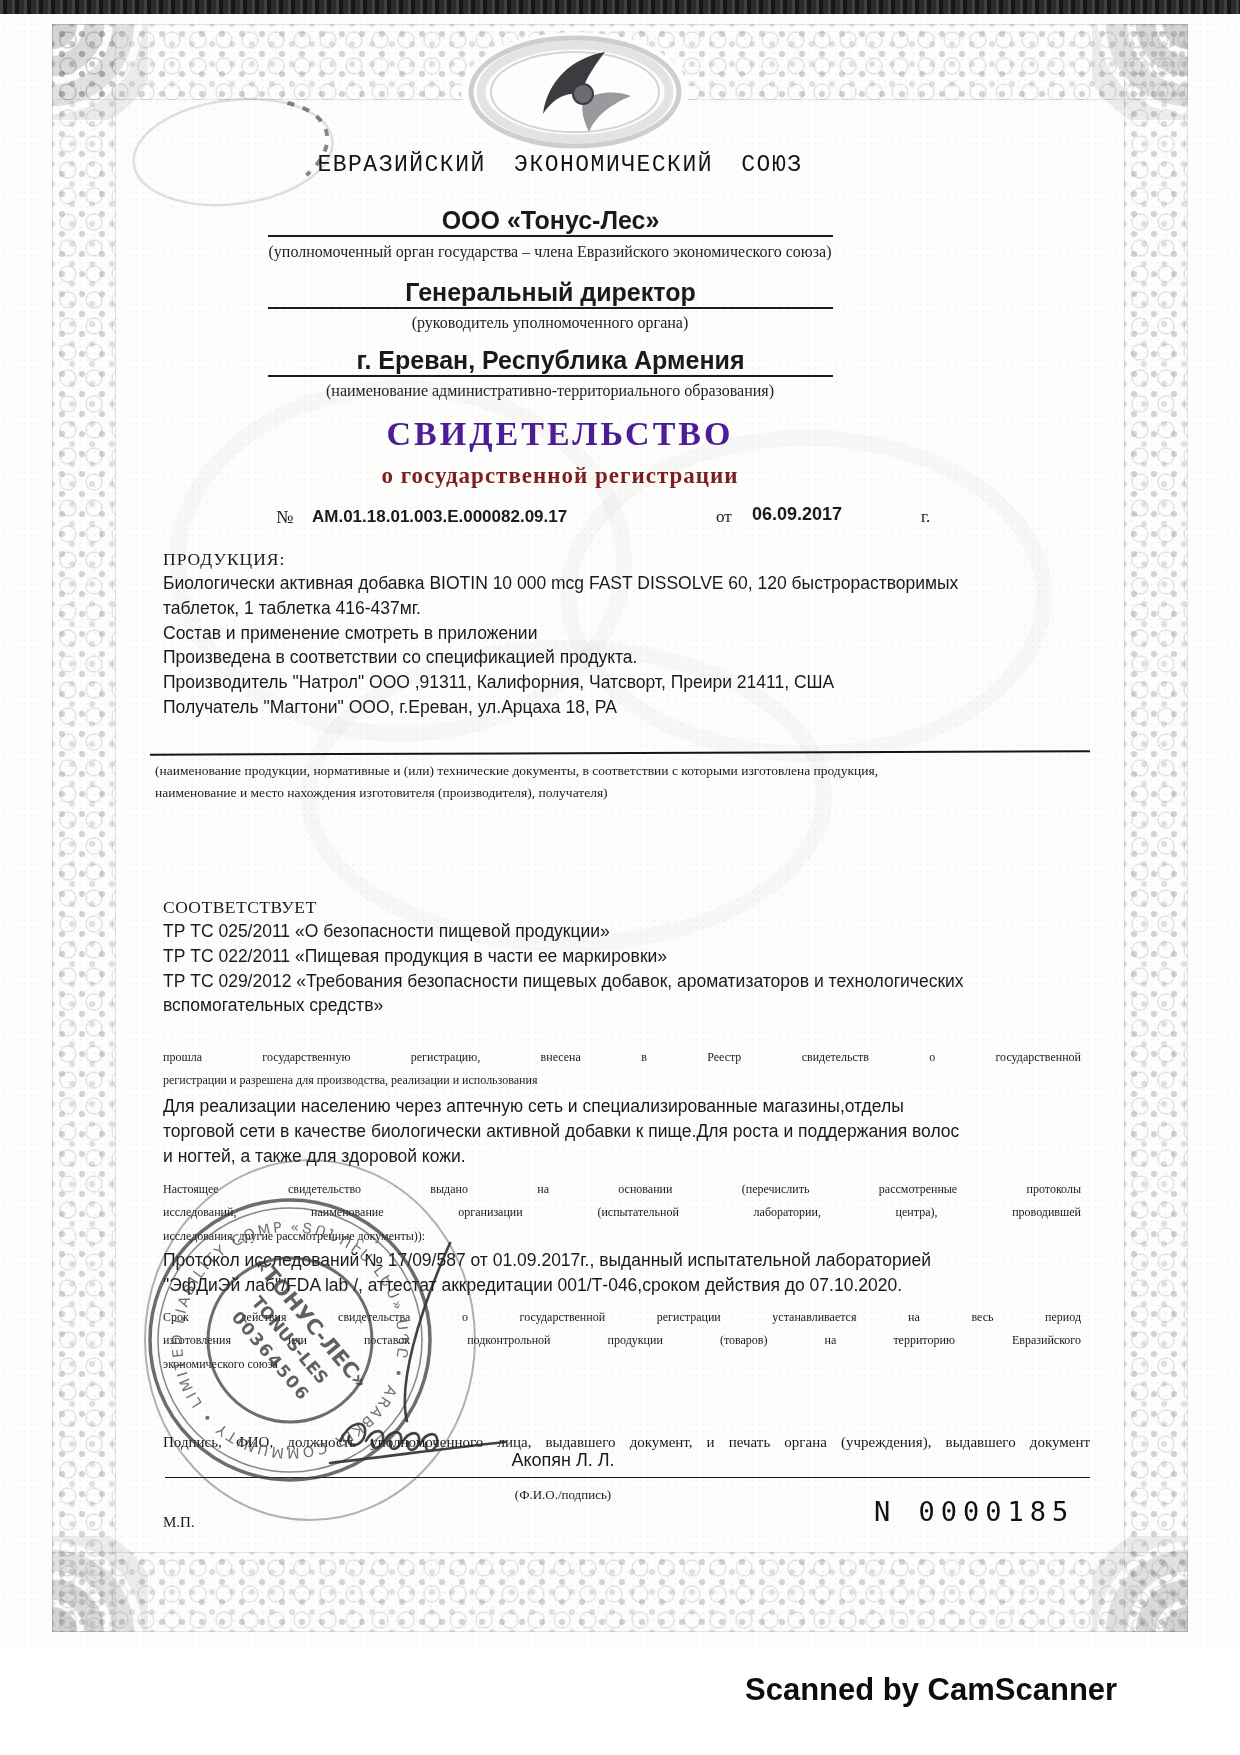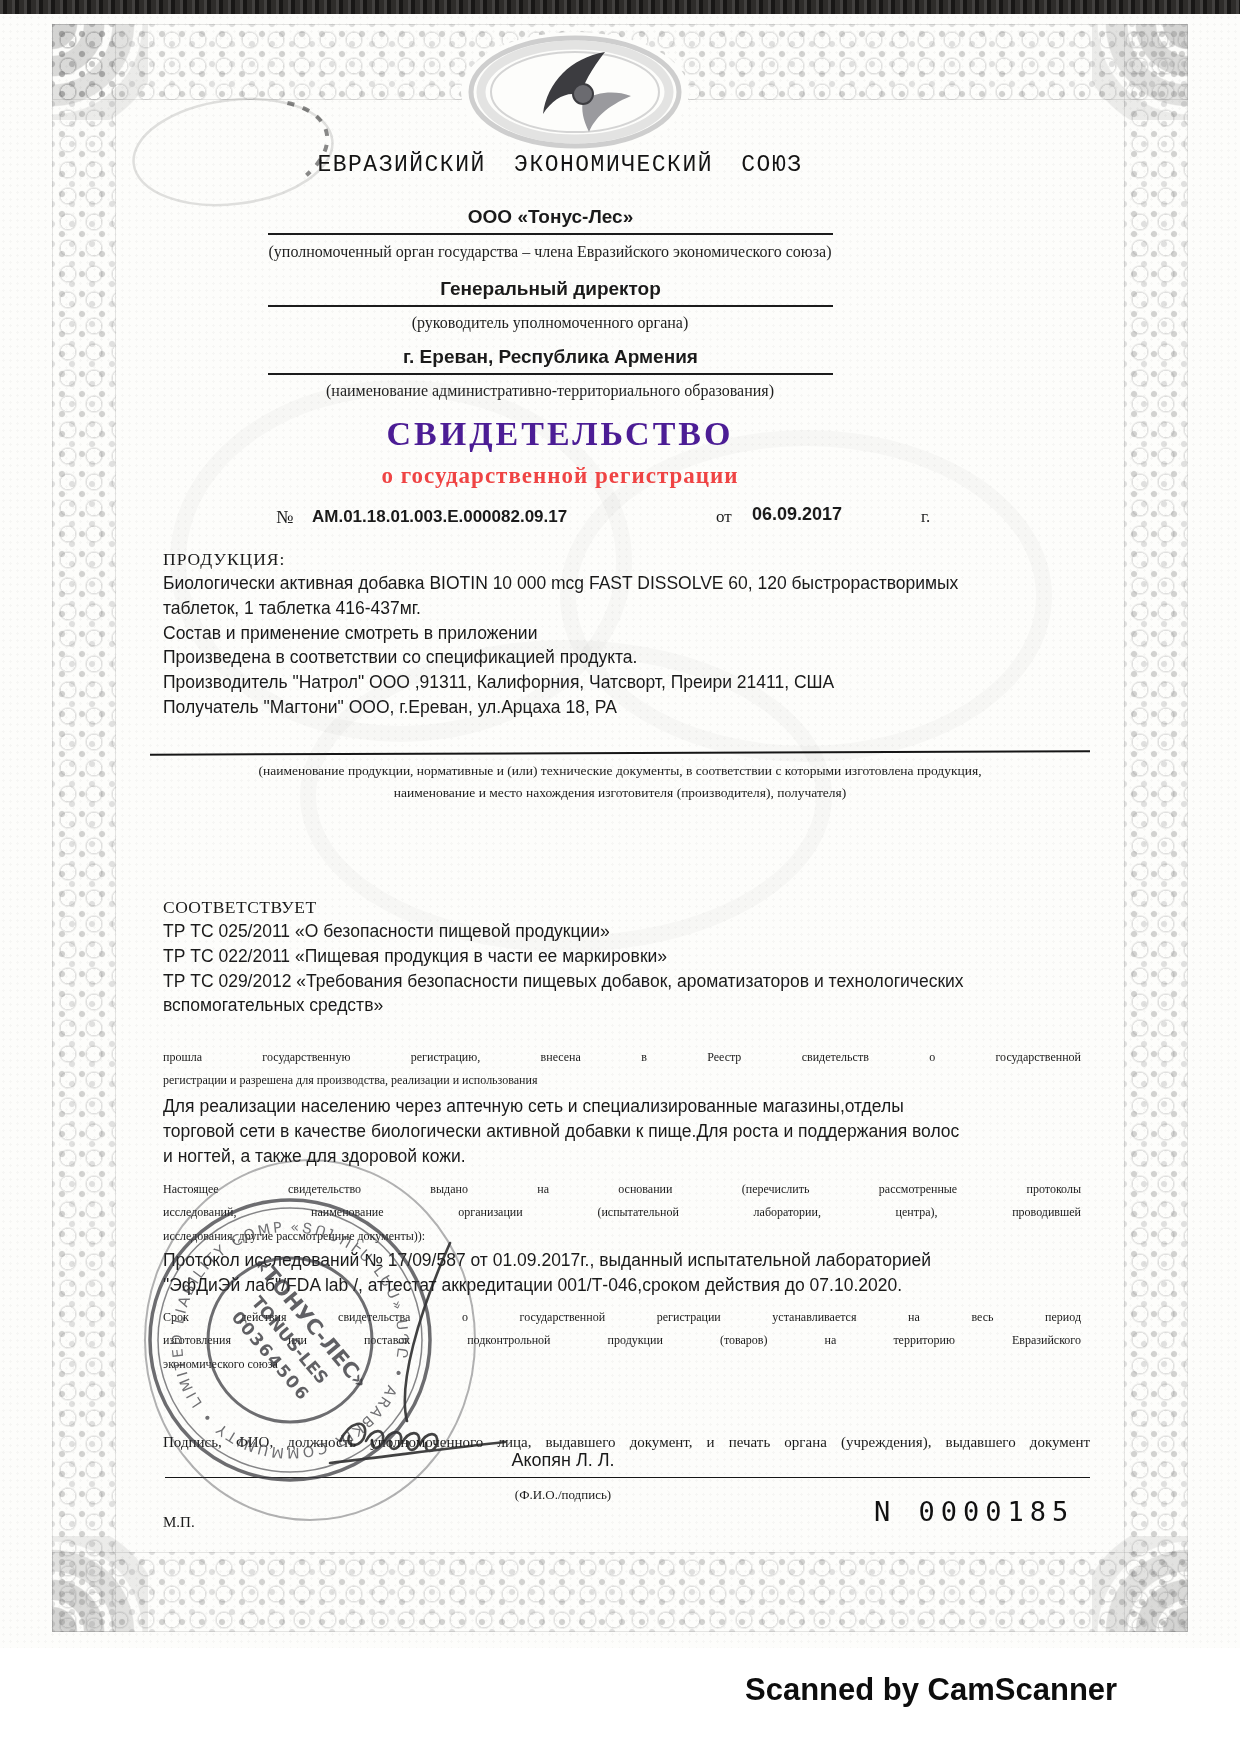--- a/index.html
+++ b/index.html
@@ -30,28 +30,28 @@
   .fan.tr{left:1092px;top:24px;background:radial-gradient(circle at top right, rgba(100,100,100,.30) 0 18%, transparent 19% 23%, rgba(100,100,100,.26) 24% 38%, transparent 39% 44%, rgba(100,100,100,.20) 45% 60%, transparent 61% 66%, rgba(100,100,100,.13) 67% 82%, transparent 83%);}
   .fan.bl{left:52px;top:1536px;background:radial-gradient(circle at bottom left, rgba(100,100,100,.30) 0 18%, transparent 19% 23%, rgba(100,100,100,.26) 24% 38%, transparent 39% 44%, rgba(100,100,100,.20) 45% 60%, transparent 61% 66%, rgba(100,100,100,.13) 67% 82%, transparent 83%);}
   .fan.br{left:1092px;top:1536px;background:radial-gradient(circle at bottom right, rgba(100,100,100,.30) 0 18%, transparent 19% 23%, rgba(100,100,100,.26) 24% 38%, transparent 39% 44%, rgba(100,100,100,.20) 45% 60%, transparent 61% 66%, rgba(100,100,100,.13) 67% 82%, transparent 83%);}
   .swirl{position:absolute;border-radius:50%;border:16px solid rgba(120,120,120,.045);}
   
   .abs{position:absolute;}
   .sans{font-family:"Liberation Sans", sans-serif;}
   .center{text-align:center;}
   .b{font-weight:bold;}
   .union-title{font-size:23px;letter-spacing:1.5px;word-spacing:13px;color:#141414;font-family:Liberation Mono, monospace;}
-  .field{border-bottom:2px solid #1c1c1c;padding-bottom:5px;font-size:19px;}
+  .field{border-bottom:2px solid #1c1c1c;font-size:25px;}
   .caption{font-size:16px;color:#1e1e1e;}
   .doc-title{font-size:34px;letter-spacing:3px;color:#4c1d95;}
-  .doc-subtitle{font-size:23px;letter-spacing:1px;color:#ef4444;}
+  .doc-subtitle{font-size:23px;letter-spacing:1px;color:#7f1d1d;}
   .numline span{position:absolute;white-space:nowrap;}
   .label-caps{font-size:17.5px;letter-spacing:1px;}
   .pline{white-space:nowrap;font-size:17.5px;line-height:24.8px;}
-  .cline{text-align:center;font-size:13.5px;line-height:22px;}
+  .cline{font-size:13.5px;line-height:22px;}
   .jline{font-size:12px;line-height:23.4px;text-align:justify;text-align-last:justify;}
   .jline.last{text-align-last:left;}
   .sansblock .pline{font-family:"Liberation Sans", sans-serif;}
   .serifblock .jline{font-family:"Liberation Serif", serif;}
   .stretch{text-align-last:justify;margin-top:12px;}
   .rule{position:absolute;border-top:2px solid #161616;}
   .form-number{font-family:"DejaVu Sans Mono", monospace;font-size:27px;letter-spacing:6px;color:#111;}
   .camscanner{font-family:"Liberation Sans", sans-serif;font-weight:bold;font-size:31px;color:#0d0d0d;}
   .stamp-svg text{font-family:"DejaVu Sans", sans-serif;}
 </style>

